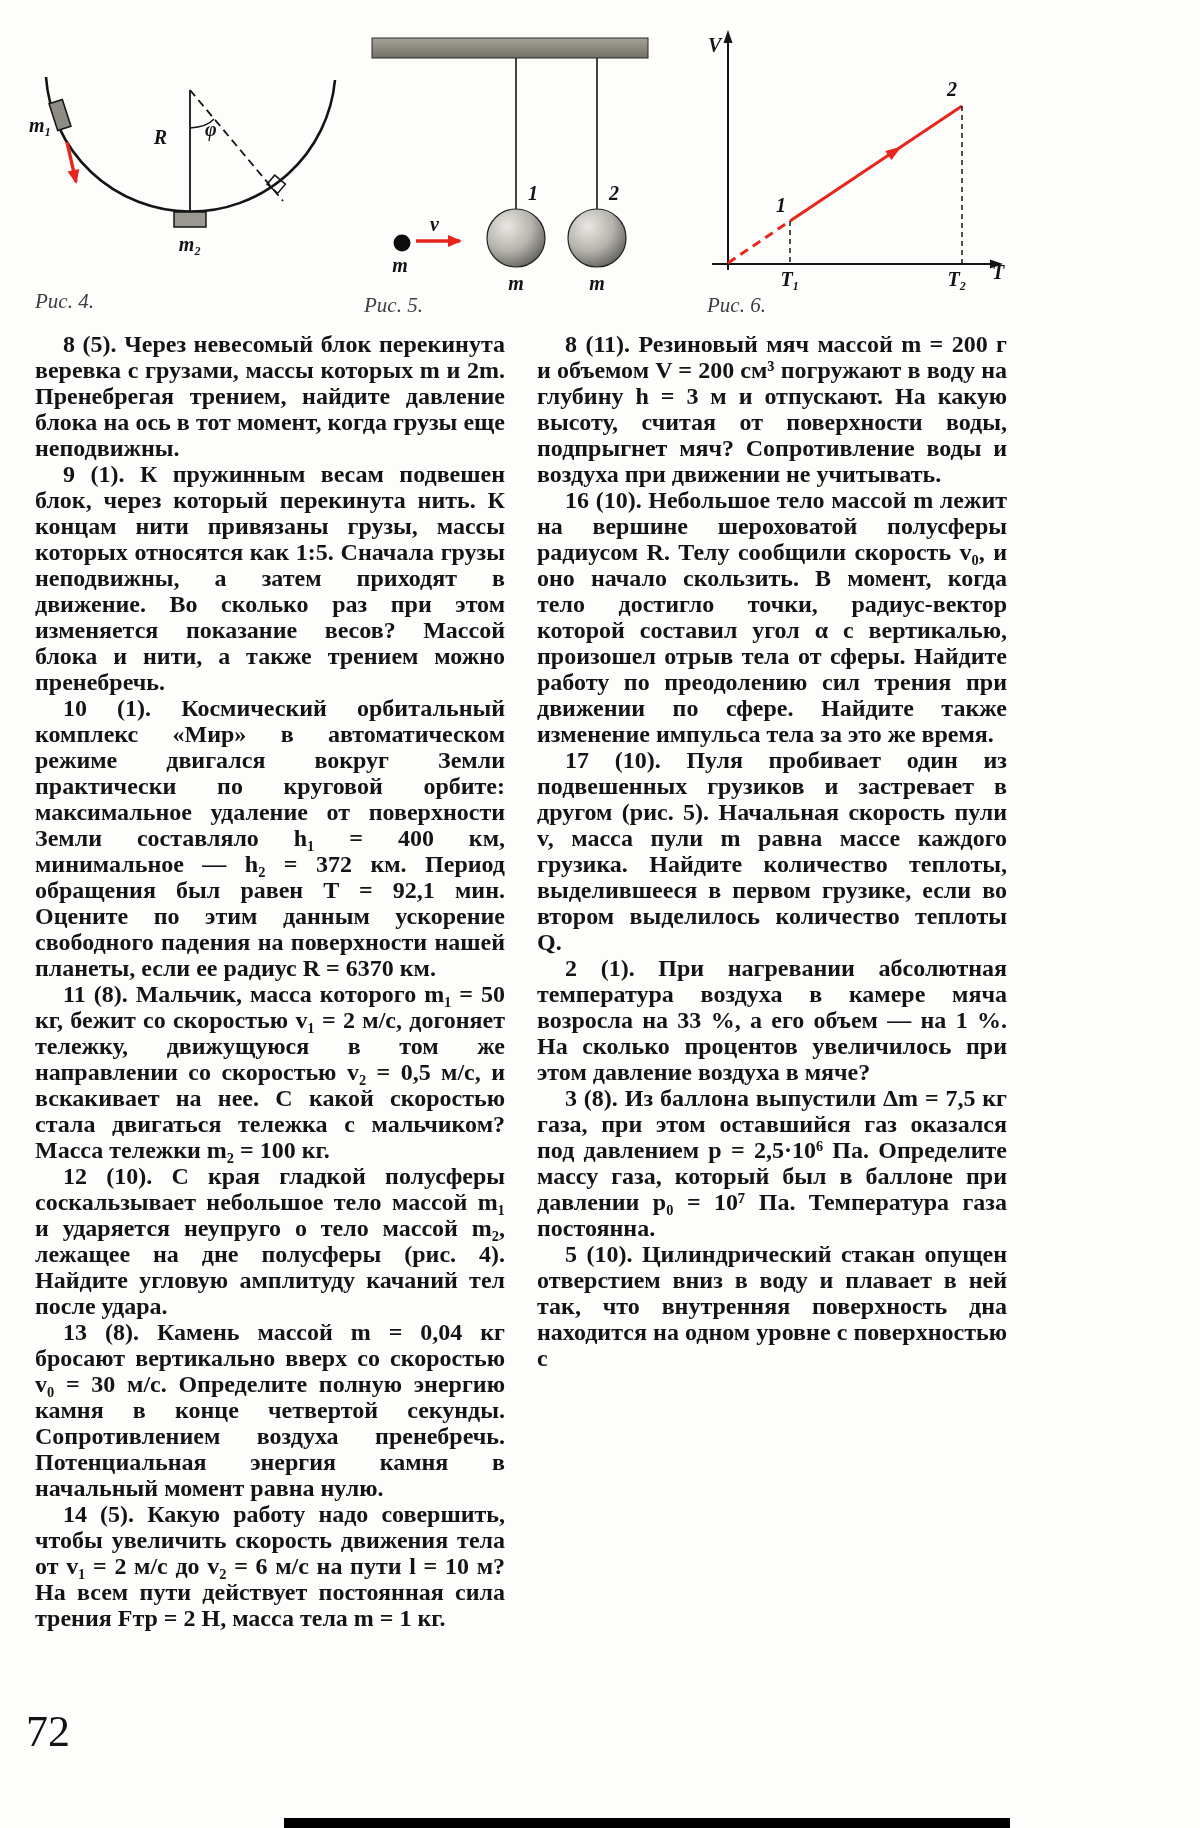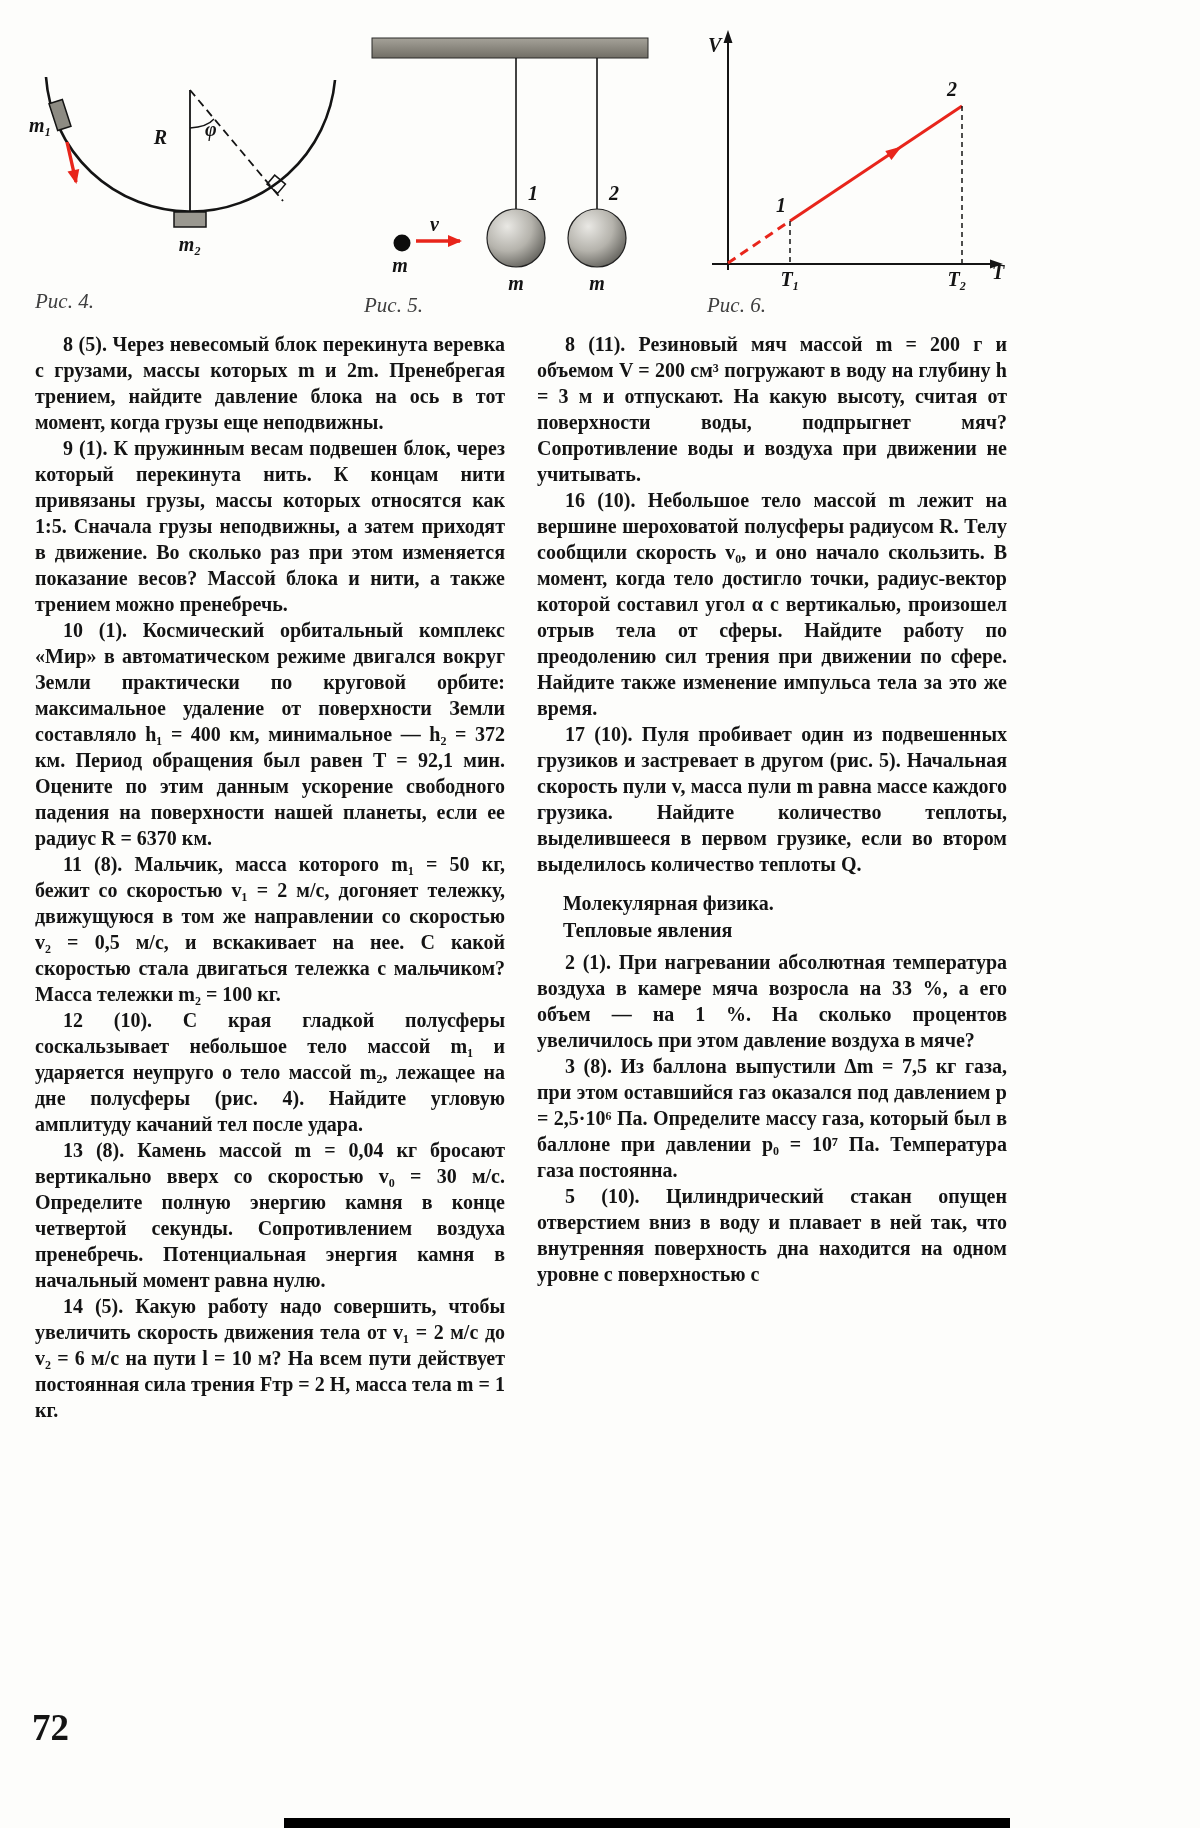--- a/index.html
+++ b/index.html
@@ -2,23 +2,23 @@
 <html lang="ru"><head>
 <meta charset="utf-8">
 <style>
   *{margin:0;padding:0;box-sizing:border-box}
   html,body{width:1200px;height:1828px;background:#fdfdfb;overflow:hidden}
   body{position:relative;font-family:"Liberation Serif","DejaVu Serif",serif;color:#141414}
   .fig{position:absolute}
   .caption{position:absolute;font-style:italic;font-size:21px;font-weight:400;color:#404040}
   .columns{position:absolute;left:35px;top:331px;width:972px;display:flex;gap:32px}
   .col{width:470px}
-  .prob{text-align:justify;text-indent:28px;font-size:20px;line-height:26px;font-weight:700;margin:0;hyphens:auto}
+  .prob{text-align:justify;text-indent:28px;font-size:24px;line-height:26px;font-weight:700;margin:0;hyphens:auto}
   .heading{font-weight:700;font-size:20px;line-height:27px;padding-left:26px;margin:13px 0 5px}
-  .pagenum{position:absolute;left:32px;top:1706px;font-size:37px;font-weight:700}
+  .pagenum{position:absolute;left:26px;top:1706px;font-size:44px;font-weight:400}
   .botbar{position:absolute;left:284px;top:1818px;width:726px;height:10px;background:#000}
   svg{display:block}
   svg text{font-family:"Liberation Serif","DejaVu Serif",serif}
   .flab{font-style:italic;font-weight:700;font-size:20px;fill:#141414}
 </style>
 </head>
 <body>
 
 <div class="fig" style="left:15px;top:20px">
   <svg width="340" height="262" viewBox="0 0 340 262">
@@ -131,24 +131,20 @@
     <p class="prob"><b>12 (10).</b> <span>С края гладкой полусферы соскальзывает небольшое тело массой m₁ и ударяется неупруго о тело массой m₂, лежащее на дне полусферы (рис. 4). Найдите угловую амплитуду качаний тел после удара.</span></p>
     <p class="prob"><b>13 (8).</b> <span>Камень массой m = 0,04 кг бросают вертикально вверх со скоростью v₀ = 30 м/с. Определите полную энергию камня в конце четвертой секунды. Сопротивлением воздуха пренебречь. Потенциальная энергия камня в начальный момент равна нулю.</span></p>
     <p class="prob"><b>14 (5).</b> <span>Какую работу надо совершить, чтобы увеличить скорость движения тела от v₁ = 2 м/с до v₂ = 6 м/с на пути l = 10 м? На всем пути действует постоянная сила трения Fтр = 2 Н, масса тела m = 1 кг.</span></p>
   </div>
 
   <div class="col">
     <p class="prob"><b>8 (11).</b> <span>Резиновый мяч массой m = 200 г и объемом V = 200 см³ погружают в воду на глубину h = 3 м и отпускают. На какую высоту, считая от поверхности воды, подпрыгнет мяч? Сопротивление воды и воздуха при движении не учитывать.</span></p>
     <p class="prob"><b>16 (10).</b> <span>Небольшое тело массой m лежит на вершине шероховатой полусферы радиусом R. Телу сообщили скорость v₀, и оно начало скользить. В момент, когда тело достигло точки, радиус-вектор которой составил угол α с вертикалью, произошел отрыв тела от сферы. Найдите работу по преодолению сил трения при движении по сфере. Найдите также изменение импульса тела за это же время.</span></p>
     <p class="prob"><b>17 (10).</b> <span>Пуля пробивает один из подвешенных грузиков и застревает в другом (рис. 5). Начальная скорость пули v, масса пули m равна массе каждого грузика. Найдите количество теплоты, выделившееся в первом грузике, если во втором выделилось количество теплоты Q.</span></p>
 
-    <div class="heading">
-      <div>Молекулярная физика.</div>
-      <div>Тепловые явления</div>
-    </div>
 
     <p class="prob"><b>2 (1).</b> <span>При нагревании абсолютная температура воздуха в камере мяча возросла на 33 %, а его объем — на 1 %. На сколько процентов увеличилось при этом давление воздуха в мяче?</span></p>
     <p class="prob"><b>3 (8).</b> <span>Из баллона выпустили Δm = 7,5 кг газа, при этом оставшийся газ оказался под давлением p = 2,5·10⁶ Па. Определите массу газа, который был в баллоне при давлении p₀ = 10⁷ Па. Температура газа постоянна.</span></p>
     <p class="prob"><b>5 (10).</b> <span>Цилиндрический стакан опущен отверстием вниз в воду и плавает в ней так, что внутренняя поверхность дна находится на одном уровне с поверхностью с</span></p>
   </div>
 
 </div>
 
 <div class="pagenum">72</div>
 <div class="botbar"></div>

